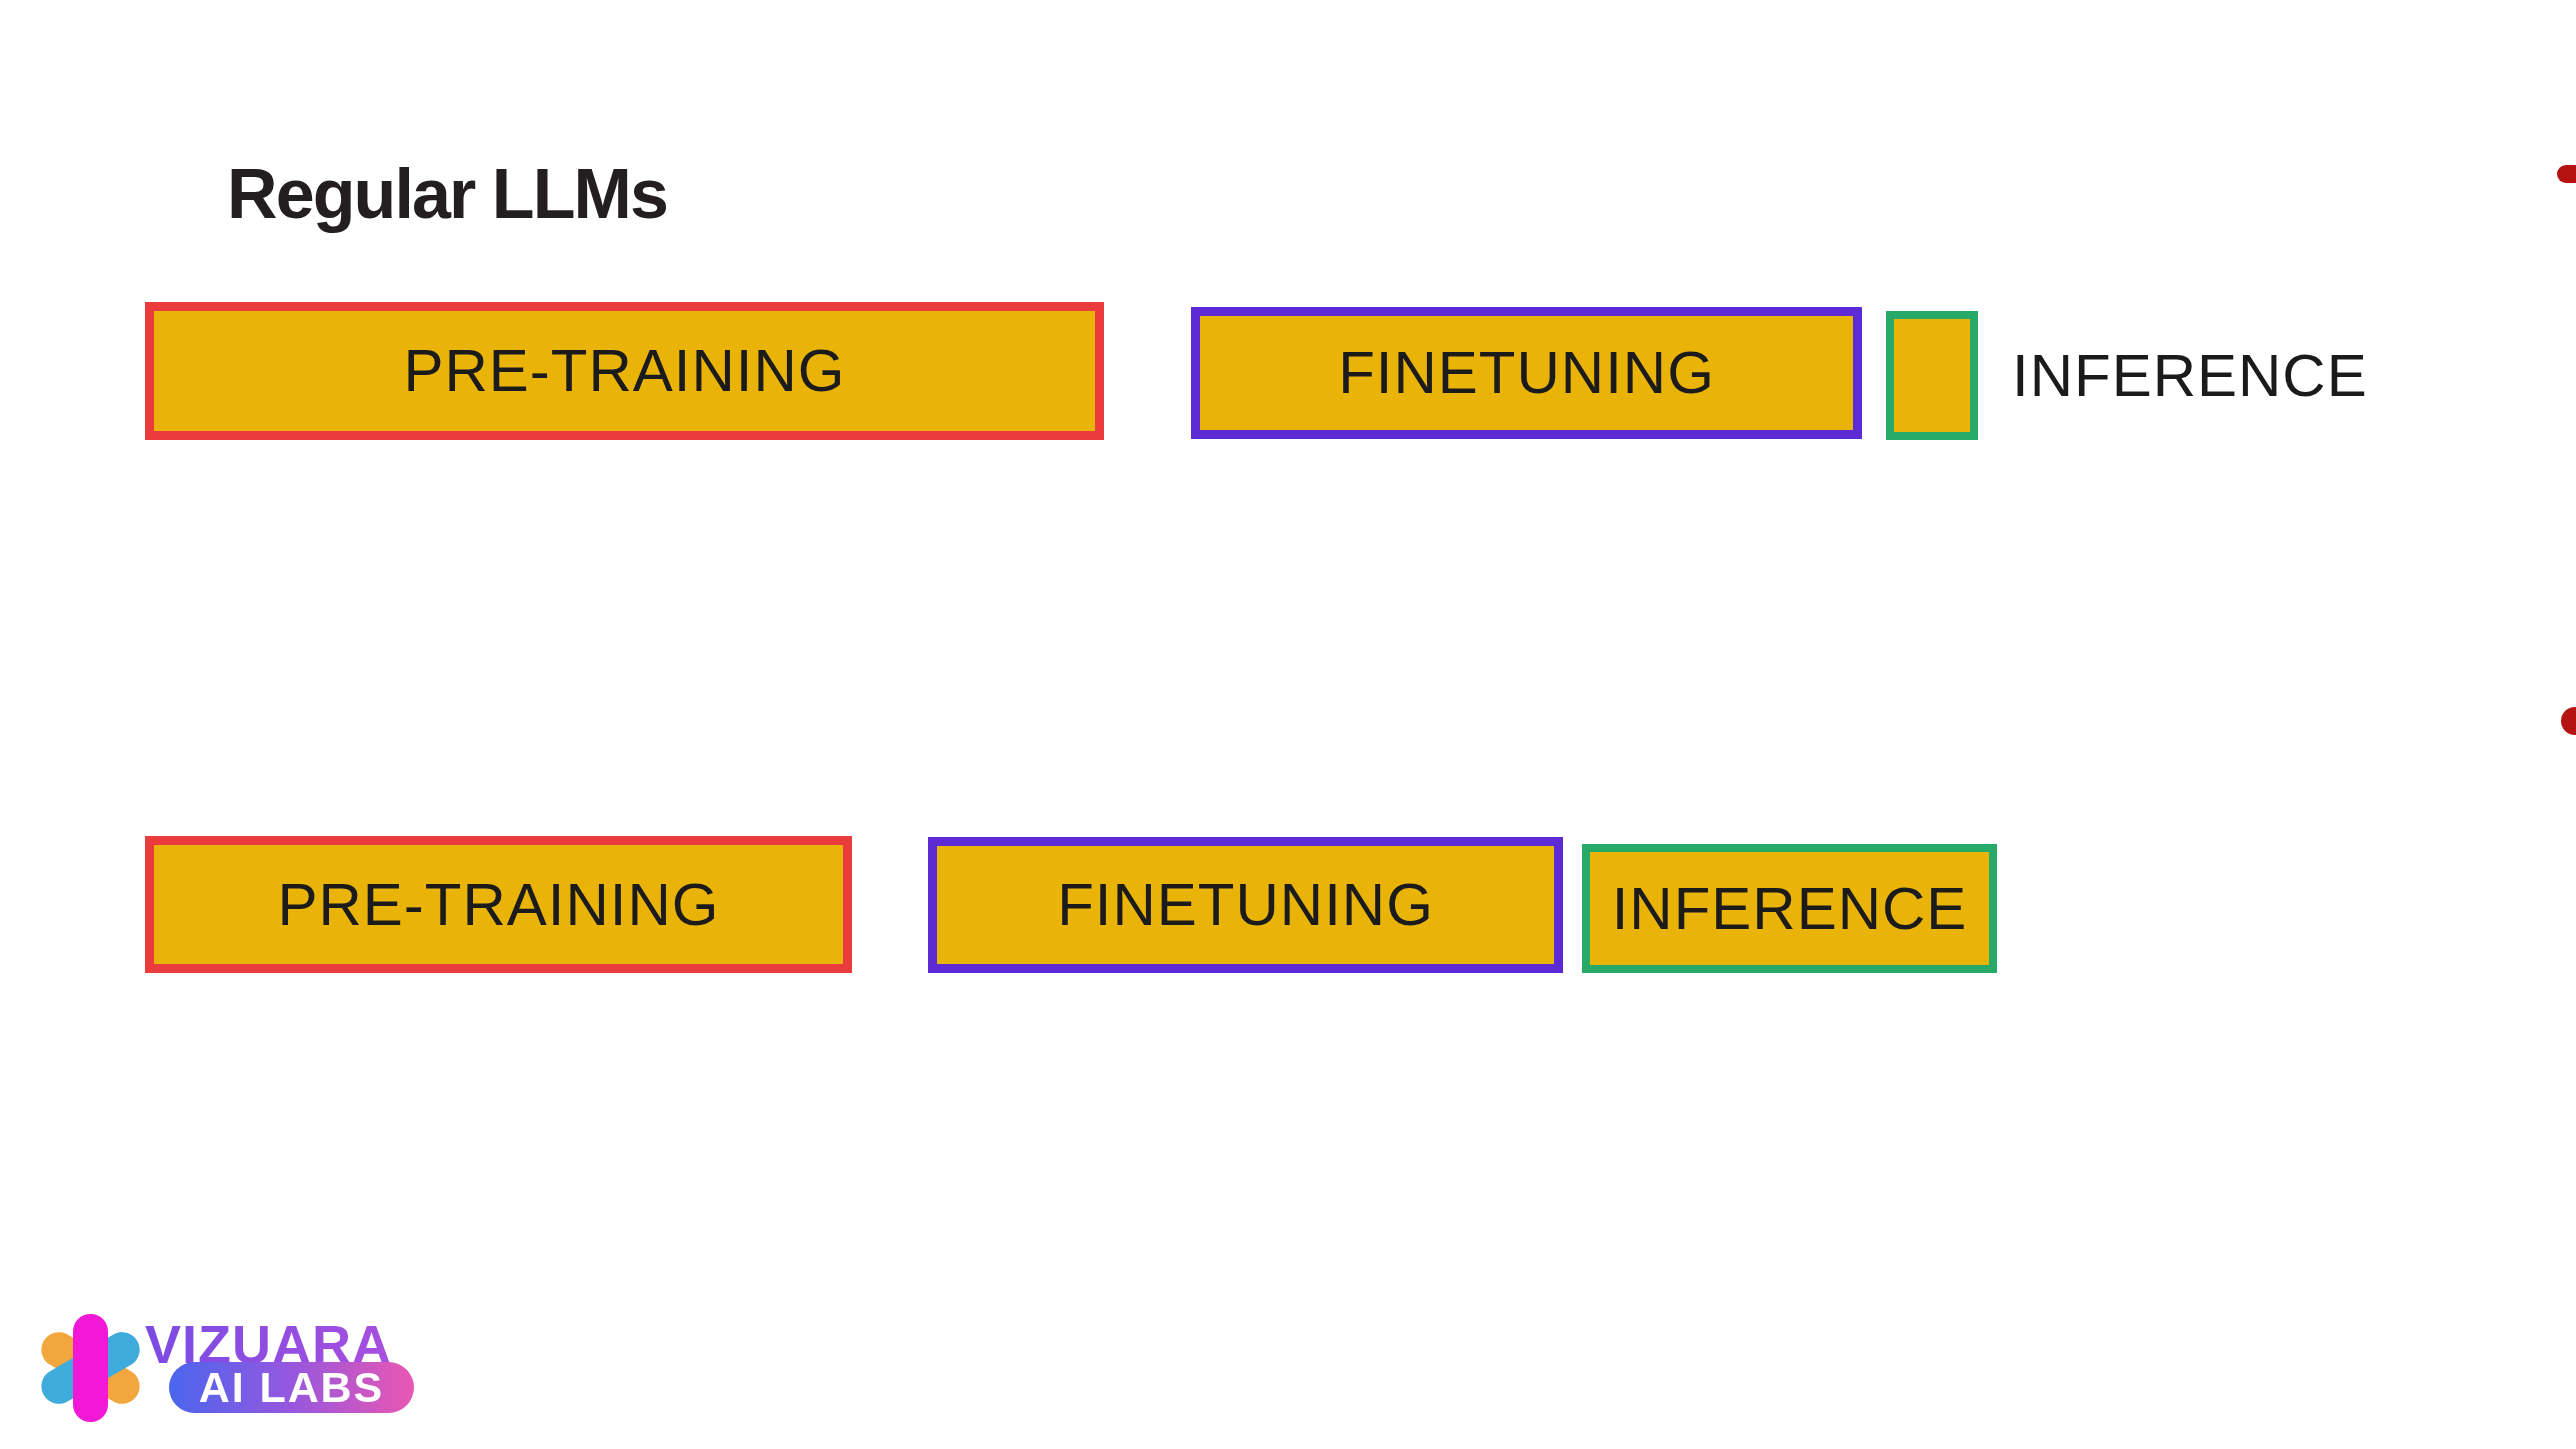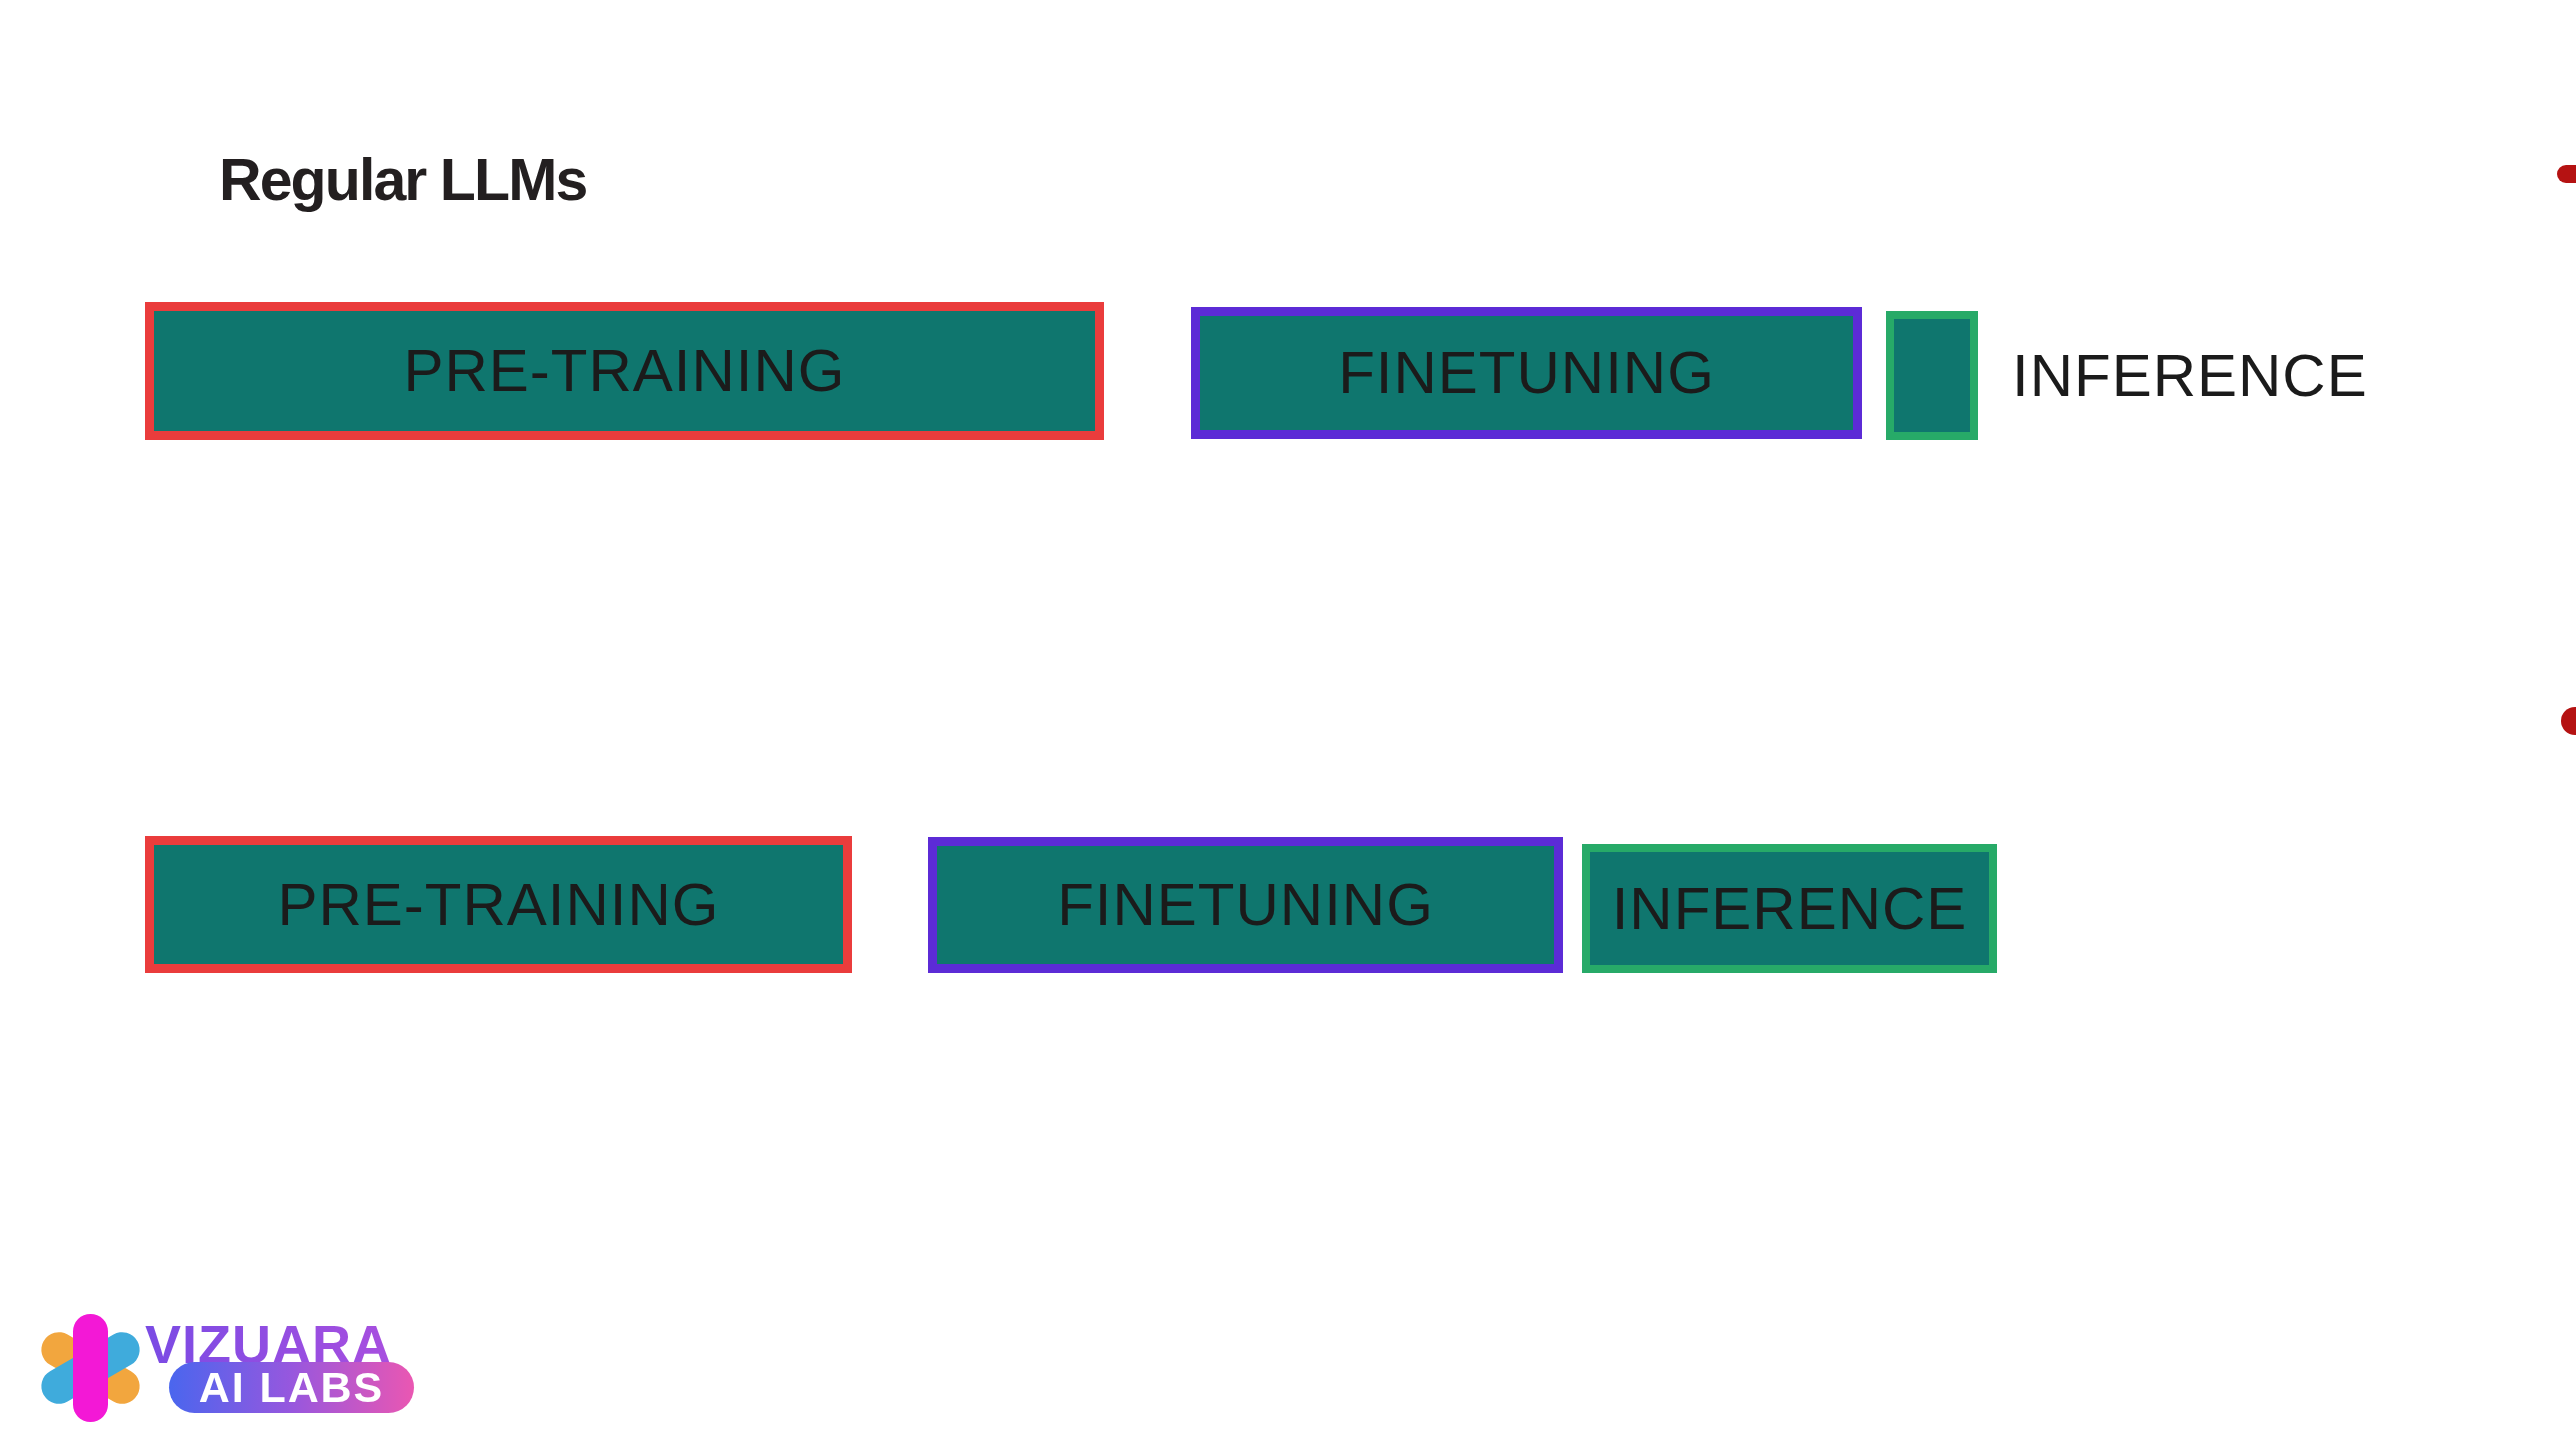--- a/index.html
+++ b/index.html
@@ -5,35 +5,35 @@
   html,body{margin:0;padding:0;background:#ffffff;}
   .canvas{
     position:relative;
     width:2576px;height:1449px;
     background:#ffffff;
     overflow:hidden;
     font-family:"Liberation Sans", sans-serif;
   }
   .title{
     position:absolute;
-    margin:8px;
+    margin:16px;
     font-weight:700;
-    font-size:59px;
+    font-size:70px;
     line-height:1;
     letter-spacing:-1.9px;
     color:var(--c-title_text);
     white-space:nowrap;
   }
   .title-1{left:211px;top:143px;}
   .title-2{left:157px;top:675px;}
 
   .stage{
     position:absolute;
     box-sizing:border-box;
-    background:#0f766e;
+    background:#eab308;
     display:flex;
     align-items:center;
     justify-content:center;
     text-align:center;
   }
   .stage-label{
     font-size:60px;
     line-height:1;
     letter-spacing:1px;
     color:var(--c-label_text);

